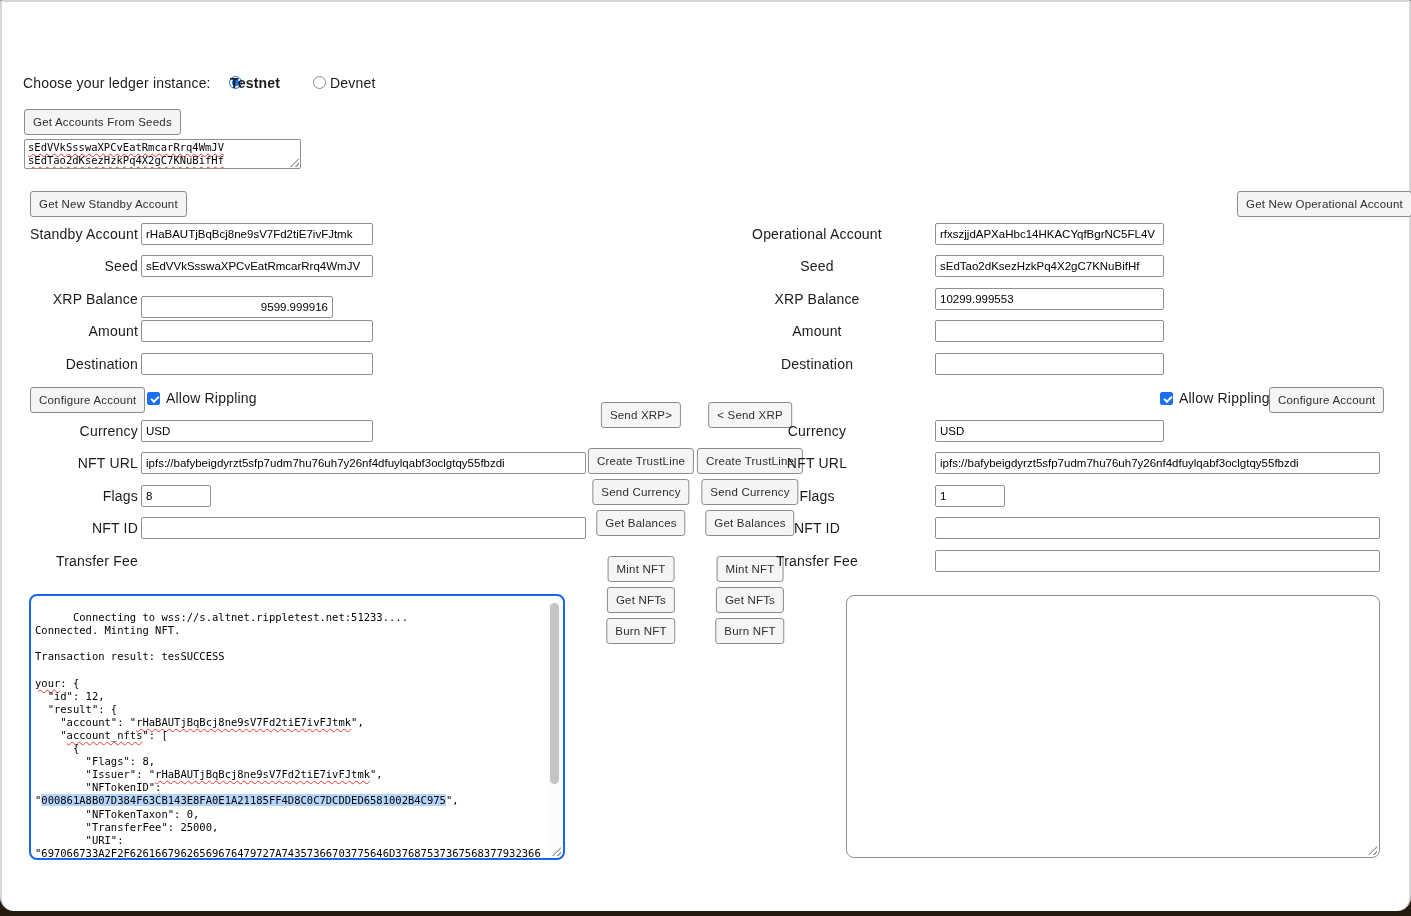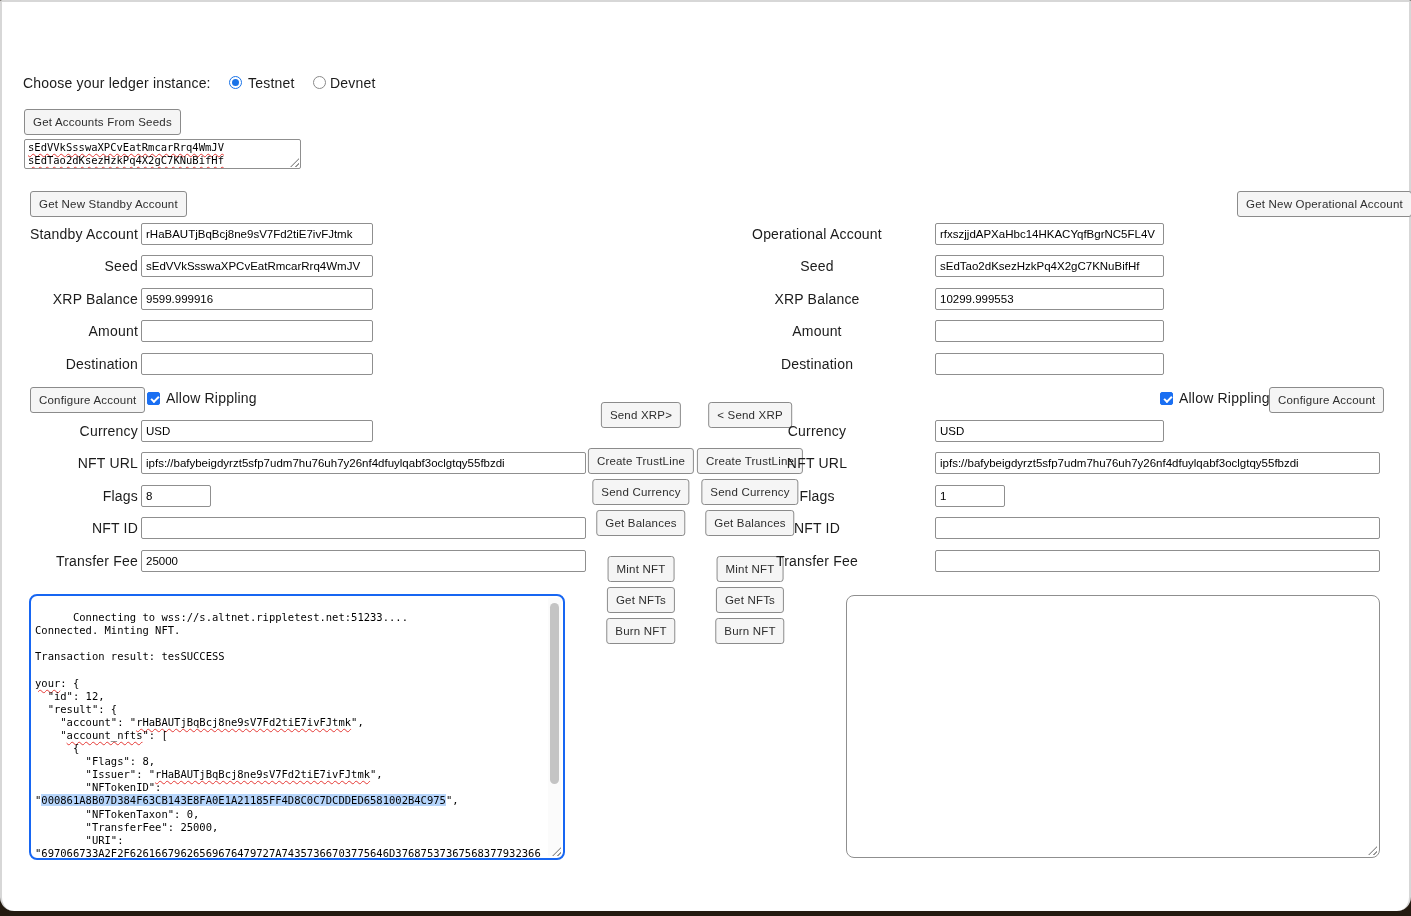--- a/index.html
+++ b/index.html
@@ -93,39 +93,39 @@
 </style>
 </head>
 <body>
 
 <div id="app">
   <div class="window">
 
 
     <div class="label" style="left:21px;top:73px;">Choose your ledger instance:</div>
     <span class="radio checked" style="left:227px;top:74px;" aria-checked="true"></span>
-    <div class="label" style="left:246px;top:73px;">Testnet</div>
+    <div class="label" style="left:228px;top:73px;font-weight:bold;">Testnet</div>
     <span class="radio" style="left:311px;top:74px;" aria-checked="false"></span>
     <div class="label" style="left:328px;top:73px;">Devnet</div>
 
     <div class="btn" style="left:22px;top:107px;">Get Accounts From Seeds</div>
     <div class="seeds-box mono"><span class="misspell">sEdVVkSsswaXPCvEatRmcarRrq4WmJV
 sEdTao2dKsezHzkPq4X2gC7KNuBifHf</span><span class="grip" style="right:1px;bottom:1px;"></span></div>
 
     <div class="btn" style="left:28px;top:189px;">Get New Standby Account</div>
     <div class="btn" style="left:1211px;top:189px;margin-left:24px;">Get New Operational Account</div>
 
     <div class="label lbl-left" style="top:224px;">Standby Account</div>
     <input class="inp" style="left: 139px; top: 221px; width: 232px;" value="rHaBAUTjBqBcj8ne9sV7Fd2tiE7ivFJtmk">
 
     <div class="label lbl-left" style="top:256px;">Seed</div>
     <input class="inp" style="left: 139px; top: 253px; width: 232px;" value="sEdVVkSsswaXPCvEatRmcarRrq4WmJV">
 
     <div class="label lbl-left" style="top:289px;">XRP Balance</div>
-    <input class="inp" style="left: 139px; top: 286px; width: 232px;" value="9599.999916">
+    <input class="inp" style="left: 139px; top: 294px; width: 192px; text-align: right;" value="9599.999916">
 
     <div class="label lbl-left" style="top:321px;">Amount</div>
     <input class="inp" style="left: 139px; top: 318px; width: 232px;" value="">
 
     <div class="label lbl-left" style="top:354px;">Destination</div>
     <input class="inp" style="left: 139px; top: 351px; width: 232px;" value="">
 
     <div class="btn" style="left:28px;top:385px;">Configure Account</div>
     <span class="checkbox checked" style="left:145px;top:390px;" aria-checked="true"></span>
     <div class="label" style="left:164px;top:388px;">Allow Rippling</div>
@@ -136,21 +136,20 @@
     <div class="label lbl-left" style="top:453px;">NFT URL</div>
     <input class="inp" style="left: 139px; top: 450px; width: 445px;" value="ipfs://bafybeigdyrzt5sfp7udm7hu76uh7y26nf4dfuylqabf3oclgtqy55fbzdi">
 
     <div class="label lbl-left" style="top:486px;">Flags</div>
     <input class="inp" style="left: 139px; top: 483px; width: 70px;" value="8">
 
     <div class="label lbl-left" style="top:518px;">NFT ID</div>
     <input class="inp" style="left: 139px; top: 515px; width: 445px;" value="">
 
     <div class="label lbl-left" style="top:551px;">Transfer Fee</div>
-    <input class="inp" style="left: 139px; top: 548px; width: 445px;" value="25000">
 
     <div class="results focused mono" style="left:27px;top:592px;width:536px;height:266px;">
       <span><span>Connecting to wss://s.altnet.rippletest.net:51233....
 Connected. Minting NFT.
 
 Transaction result: tesSUCCESS
 
 </span><span class="misspell">your</span><span>: {
   "id": 12,
   "result": {

